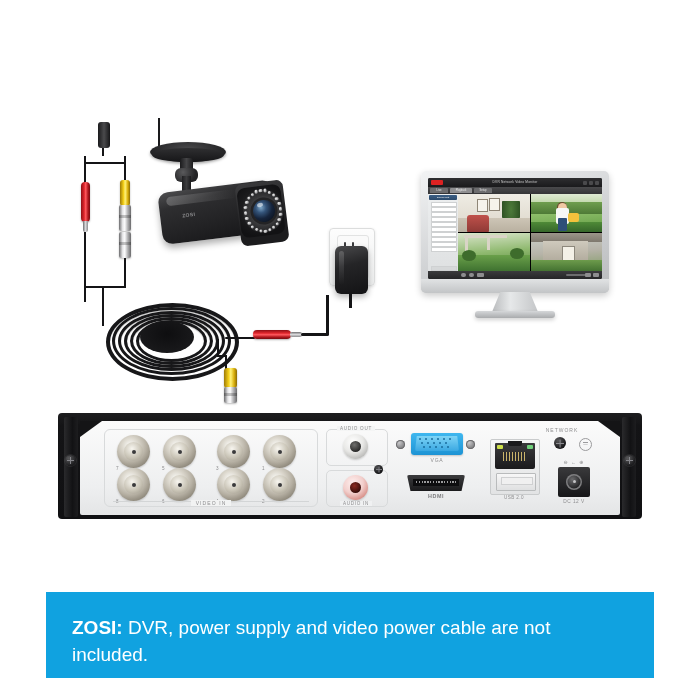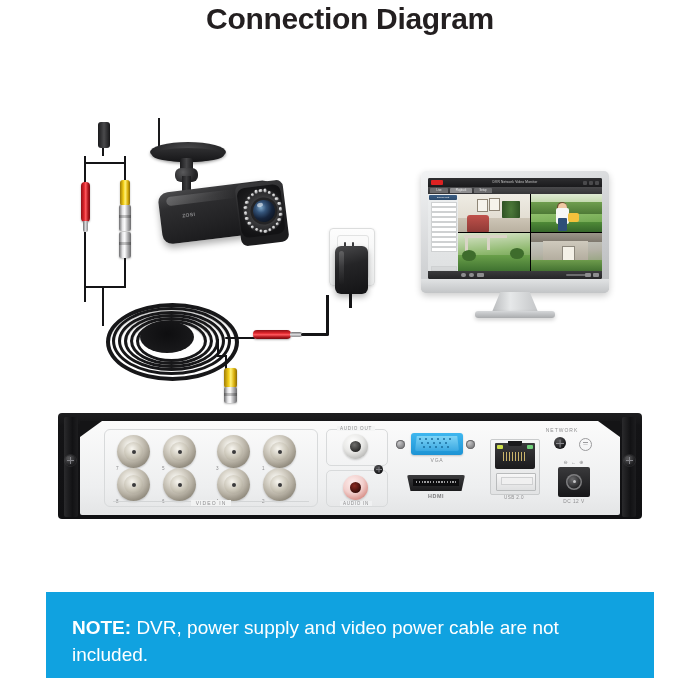--- a/index.html
+++ b/index.html
@@ -458,21 +458,20 @@
     box-sizing:border-box;padding:22px 26px 0 26px;
     color:#ffffff;font-size:19px;line-height:27px;
   }
   .note b{font-weight:bold;}
 </style>
 </head>
 <body>
 
 <div class="page">
 
-  <div class="title">Connection Diagram</div>
 
   <div class="abs" id="camera">
     <div class="cam-tail"></div>
     <div class="cam-plate"></div>
     <div class="cam-plate-lip"></div>
     <div class="cam-stem"></div>
     <div class="cam-knuckle"></div>
     <div class="cam-arm"></div>
     <div class="cam-body">
       <div class="cam-body-hi"></div>
@@ -757,16 +756,16 @@
 
     <div class="polarity">⊖ ← ⊕</div>
     <div class="dcjack">
       <div class="dcjack-ring"></div>
       <div class="dcjack-pin"></div>
     </div>
     <div class="dc-label">DC 12 V</div>
   </div>
 
   <div class="note">
-    <b>NOTE:</b><span> DVR, power supply and video power cable are not included.</span>
+    <b>ZOSI:</b><span> DVR, power supply and video power cable are not included.</span>
   </div>
 
 </div>
 
 </body></html>

